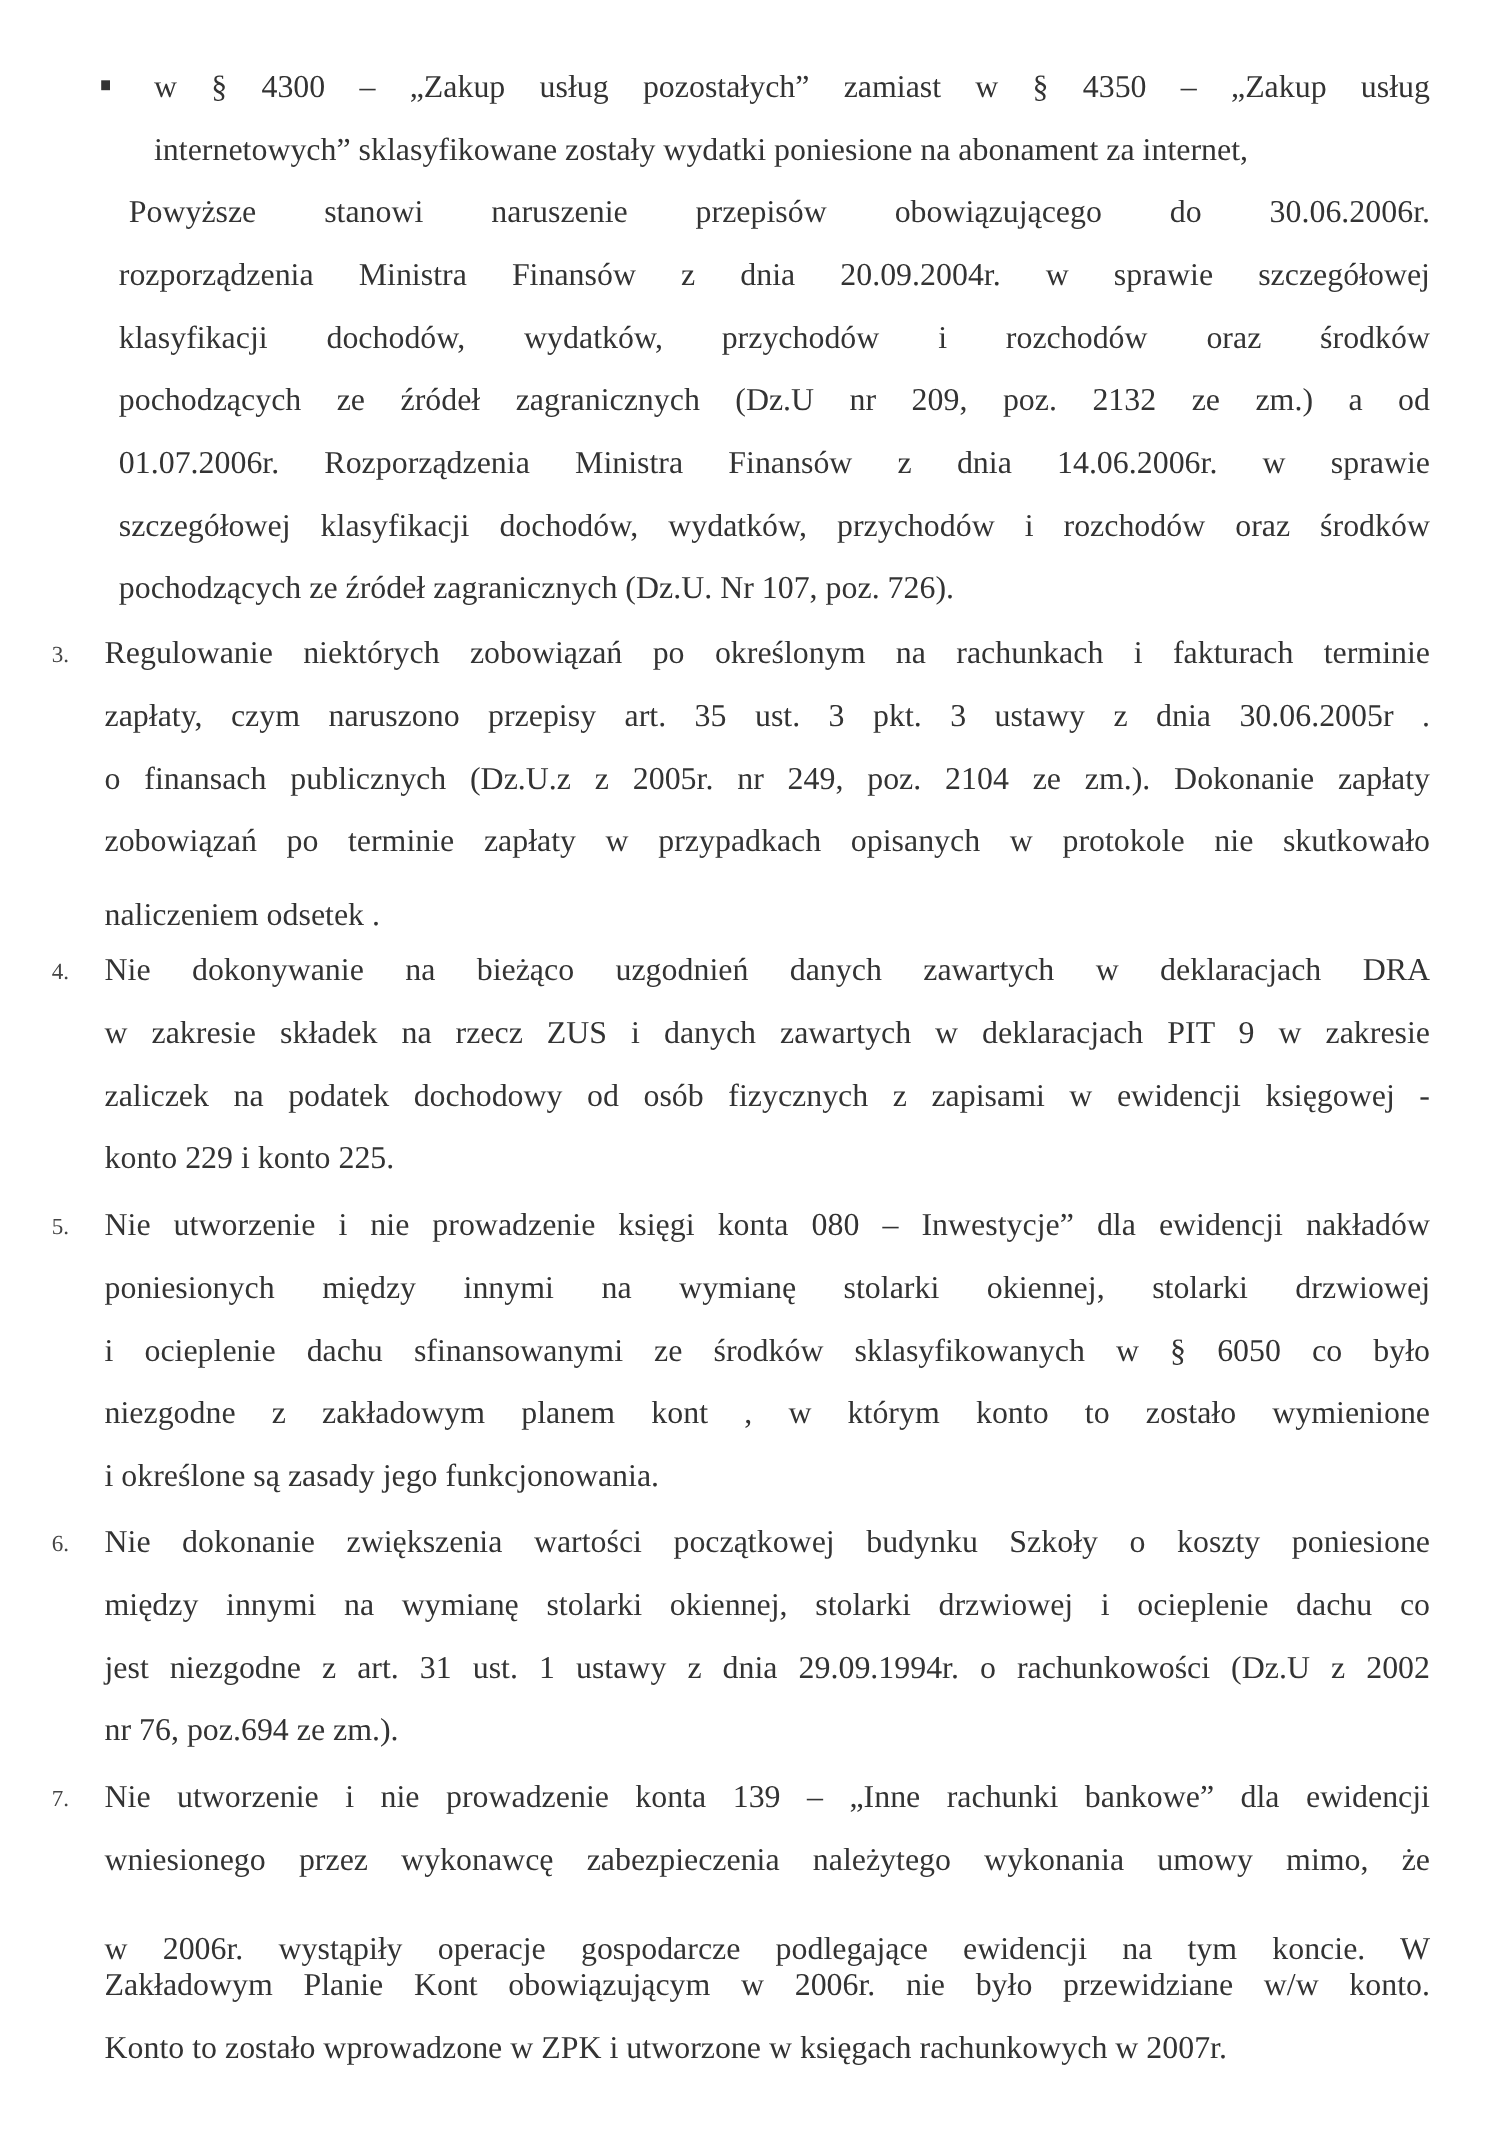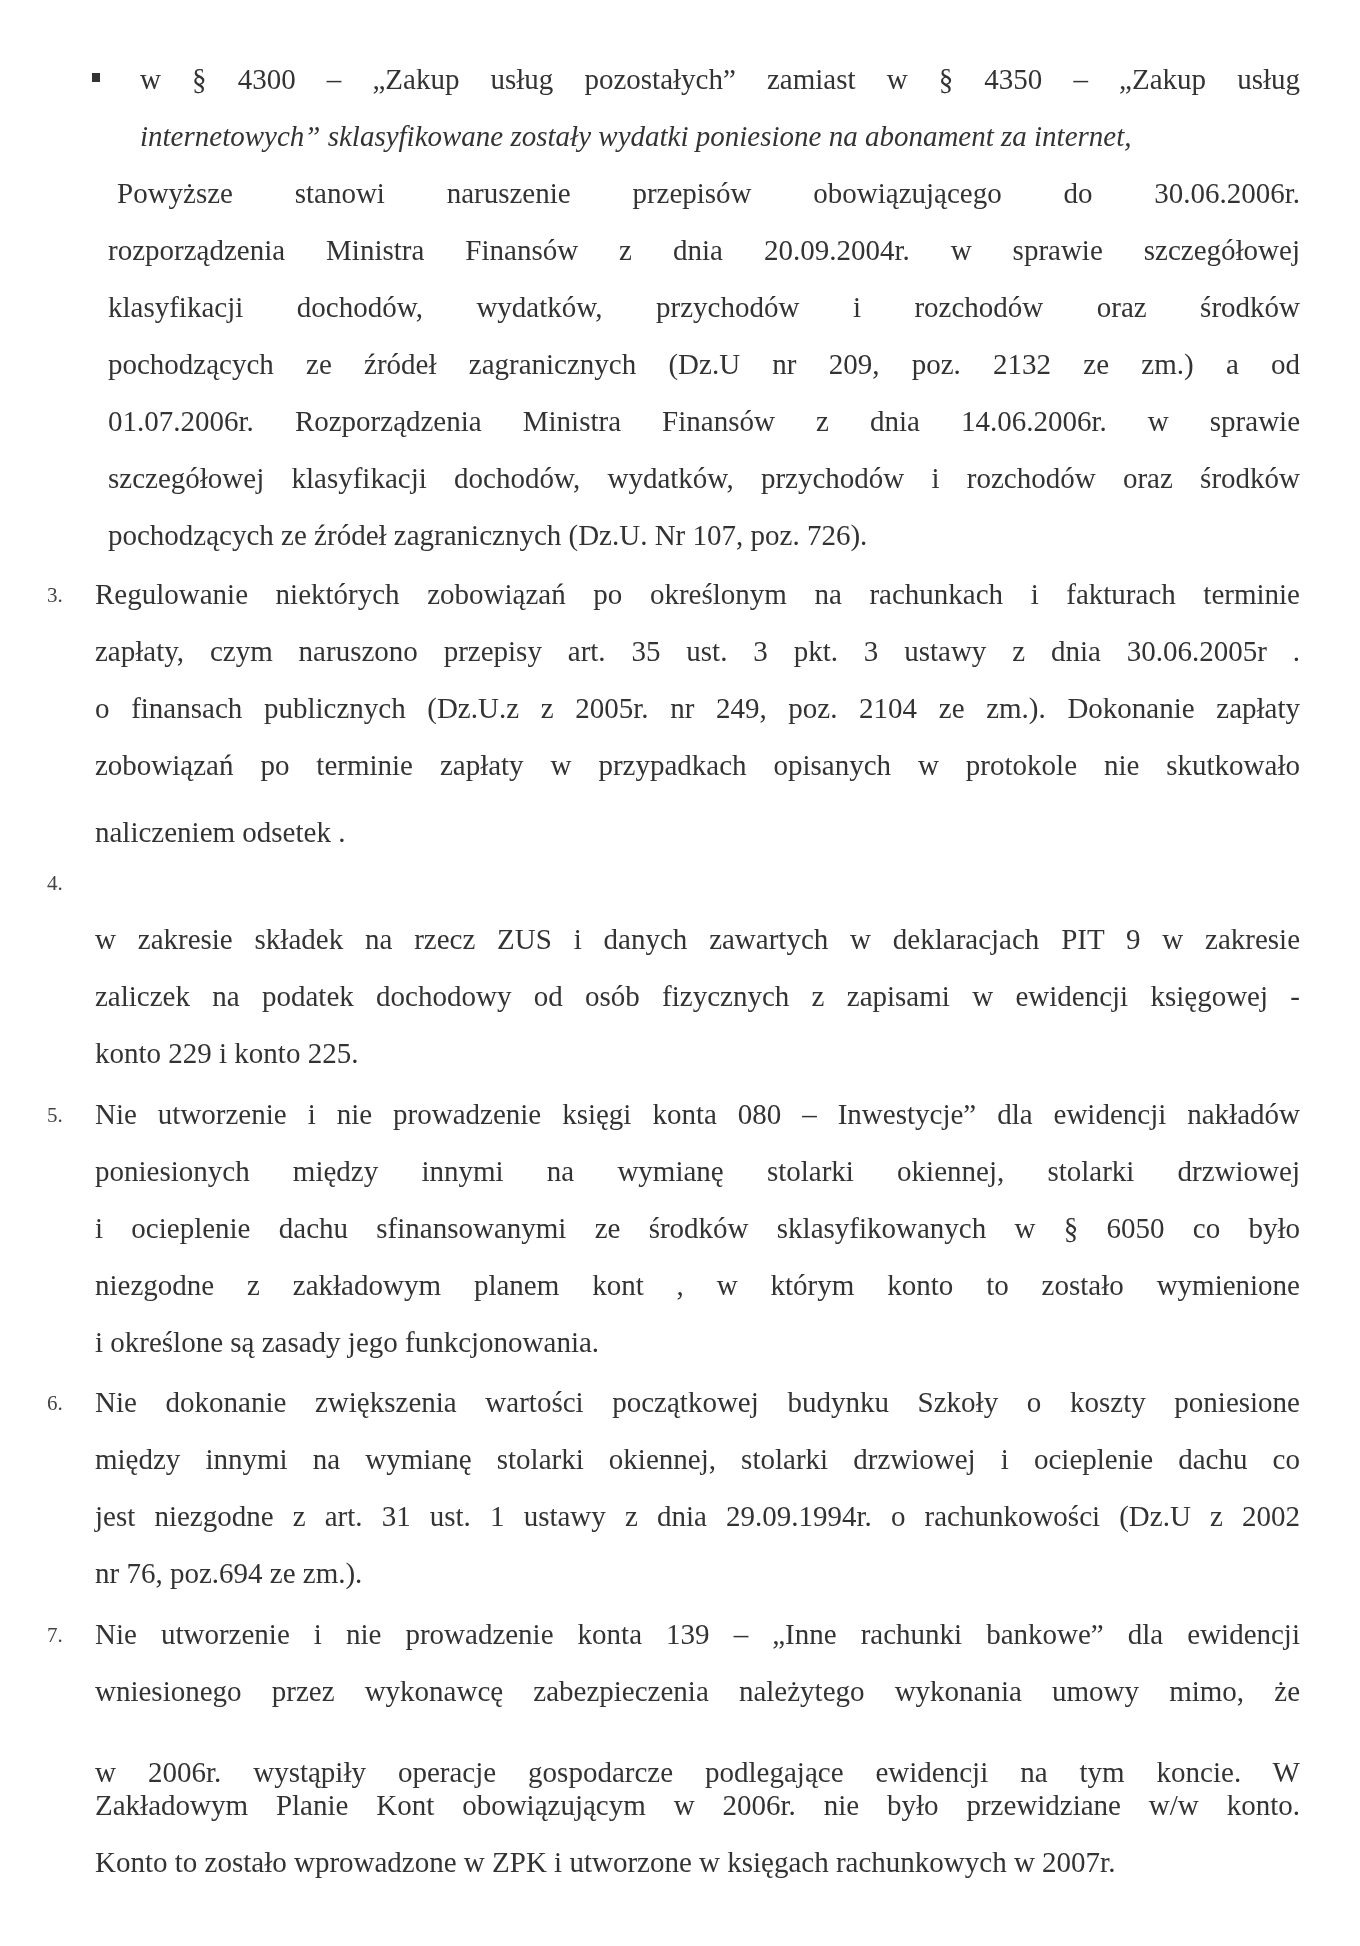--- a/index.html
+++ b/index.html
@@ -46,37 +46,38 @@
       background: #333333;
     }
   </style>
 </head>
 <body>
 
 <div class="page">
 
   <div class="bullet" style="left:92px; top:73px;"></div>
   <div class="line just" style="left:140px; width:1160px; top:62px;">w § 4300 – „Zakup usług pozostałych” zamiast w § 4350 – „Zakup usług</div>
-  <div class="line" style="left:140px; top:119px;font-style:italic;">internetowych” sklasyfikowane zostały wydatki poniesione na abonament  za internet,</div>
+  <div class="line" style="left:140px; top:119px;">internetowych” sklasyfikowane zostały wydatki poniesione na abonament  za internet,</div>
   <div class="line just" style="left:117px; width:1183px; top:176px;">Powyższe stanowi naruszenie przepisów obowiązującego do 30.06.2006r.</div>
   <div class="line just" style="left:108px; width:1192px; top:233px;">rozporządzenia Ministra Finansów  z dnia 20.09.2004r. w sprawie szczegółowej</div>
   <div class="line just" style="left:108px; width:1192px; top:290px;">klasyfikacji  dochodów, wydatków, przychodów i rozchodów oraz środków</div>
   <div class="line just" style="left:108px; width:1192px; top:347px;">pochodzących ze źródeł  zagranicznych (Dz.U nr 209, poz. 2132 ze zm.) a od</div>
   <div class="line just" style="left:108px; width:1192px; top:404px;">01.07.2006r. Rozporządzenia Ministra Finansów z dnia 14.06.2006r. w sprawie</div>
   <div class="line just" style="left:108px; width:1192px; top:461px;">szczegółowej klasyfikacji  dochodów, wydatków, przychodów i rozchodów oraz środków</div>
   <div class="line" style="left:108px; top:518px;">pochodzących ze źródeł  zagranicznych (Dz.U. Nr 107, poz. 726).</div>
 
   <div class="marker" style="left:47px; top:578px;">3.</div>
   <div class="line just" style="left:95px; width:1205px; top:577px;">Regulowanie niektórych zobowiązań  po określonym na rachunkach i fakturach terminie</div>
   <div class="line just" style="left:95px; width:1205px; top:634px;">zapłaty, czym naruszono przepisy art. 35 ust. 3 pkt. 3 ustawy z dnia 30.06.2005r .</div>
   <div class="line just" style="left:95px; width:1205px; top:691px;">o finansach publicznych (Dz.U.z z 2005r.  nr 249, poz. 2104 ze zm.). Dokonanie zapłaty</div>
   <div class="line just" style="left:95px; width:1205px; top:748px;">zobowiązań po terminie zapłaty  w przypadkach opisanych w protokole nie skutkowało</div>
   <div class="line" style="left:95px; top:805px;margin-top:10px;">naliczeniem odsetek .</div>
 
   <div class="marker" style="left:47px; top:866px;">4.</div>
+  <div class="line just" style="left:95px; width:1205px; top:865px;">Nie dokonywanie na bieżąco uzgodnień danych zawartych w deklaracjach DRA</div>
   <div class="line just" style="left:95px; width:1205px; top:922px;">w zakresie składek na rzecz ZUS   i  danych  zawartych w deklaracjach PIT 9 w zakresie</div>
   <div class="line just" style="left:95px; width:1205px; top:979px;">zaliczek na podatek dochodowy od osób fizycznych  z zapisami w ewidencji księgowej -</div>
   <div class="line" style="left:95px; top:1036px;">konto 229 i konto 225.</div>
 
   <div class="marker" style="left:47px; top:1098px;">5.</div>
   <div class="line just" style="left:95px; width:1205px; top:1097px;">Nie utworzenie i nie prowadzenie księgi konta 080 – Inwestycje” dla ewidencji nakładów</div>
   <div class="line just" style="left:95px; width:1205px; top:1154px;">poniesionych między innymi na wymianę stolarki okiennej, stolarki drzwiowej</div>
   <div class="line just" style="left:95px; width:1205px; top:1211px;">i ocieplenie dachu sfinansowanymi ze środków sklasyfikowanych w § 6050 co było</div>
   <div class="line just" style="left:95px; width:1205px; top:1268px;">niezgodne z zakładowym planem kont , w którym konto to zostało wymienione</div>
   <div class="line" style="left:95px; top:1325px;">i określone są zasady jego funkcjonowania.</div>

